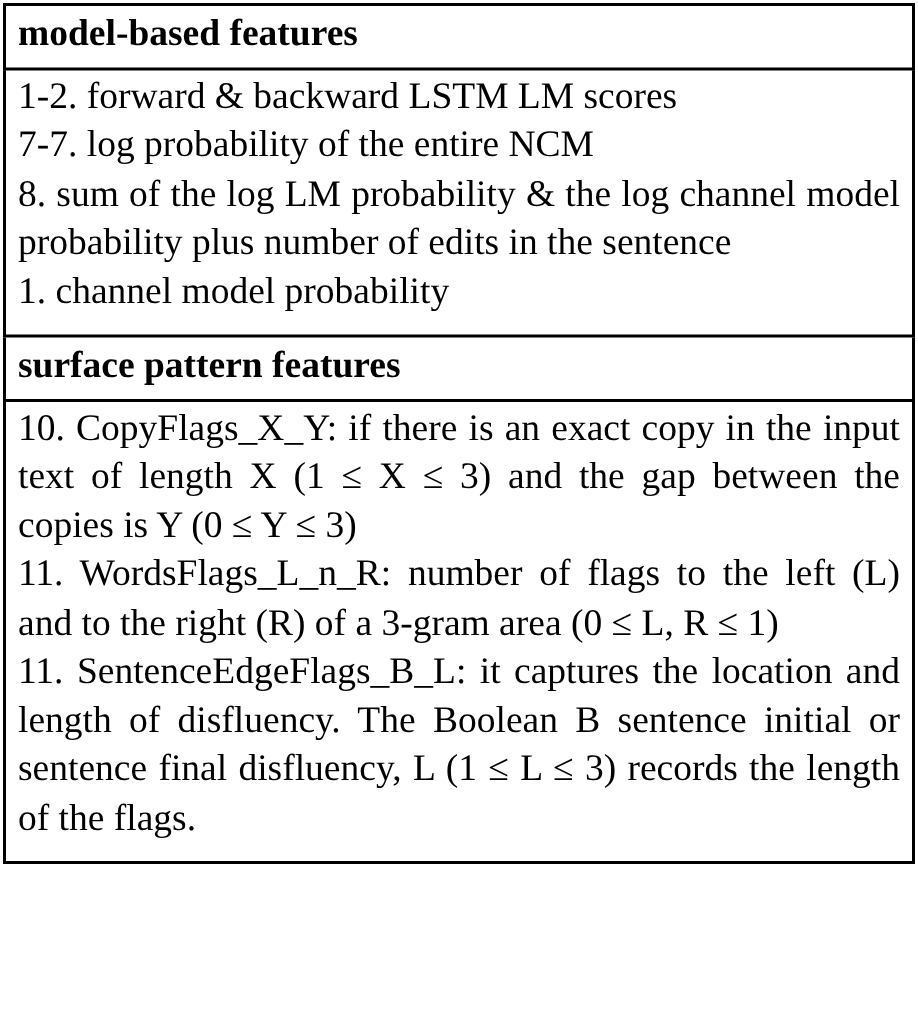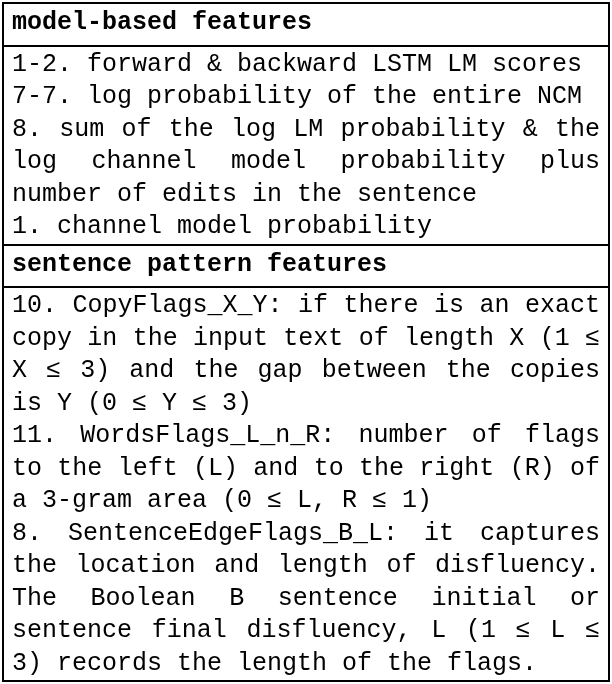--- a/index.html
+++ b/index.html
@@ -23,35 +23,34 @@
     width: 100%;
     border-collapse: collapse;
     border: 2px solid #000;
     table-layout: fixed;
   }
   table.feature-table td {
     border-left: 2px solid #000;
     border-right: 2px solid #000;
     padding: 0;
     vertical-align: top;
-    font-family: Liberation Mono, monospace;
   }
   tr.section-header td {
     border-top: 2px solid #000;
     border-bottom: 2px solid #000;
     font-weight: bold;
     font-size: 25px;
     line-height: 1.30;
     padding: 3px 8px 5px 8px;
   }
   tr.first-header td {
     border-top: none;
   }
   tr.items-row td {
-    padding: 2px 8px 0 8px;
+    padding: 2px 8px 12px 8px;
   }
   .item {
     font-size: 25px;
     line-height: 1.30;
     text-align: justify;
     text-justify: inter-word;
     margin: 0 0 0 0;
     hyphens: auto;
     -webkit-hyphens: auto;
   }
@@ -70,24 +69,24 @@
       </tr>
       <tr class="items-row">
         <td>
           <p class="item">1-2. forward &amp; backward LSTM LM scores</p>
           <p class="item">7-7. log probability of the entire NCM</p>
           <p class="item">8. sum of the log LM probability &amp; the log channel model probability plus number of edits in the sentence</p>
           <p class="item">1. channel model probability</p>
         </td>
       </tr>
       <tr class="section-header">
-        <td>sentence pattern features</td>
+        <td>surface pattern features</td>
       </tr>
       <tr class="items-row">
         <td>
           <p class="item">10. CopyFlags_X_Y: if there is an exact copy in the input text of length X (1 ≤ X ≤ 3) and the gap between the copies is Y (0 ≤ Y ≤ 3)</p>
           <p class="item">11. WordsFlags_L_n_R: number of flags to the left (L) and to the right (R) of a 3-gram area (0 ≤ L, R ≤ 1)</p>
-          <p class="item last">8. SentenceEdgeFlags_B_L: it captures the location and length of disfluency. The Boolean B sentence initial or sentence final disfluency, L (1 ≤ L ≤ 3) records the length of the flags.</p>
+          <p class="item last">11. SentenceEdgeFlags_B_L: it captures the location and length of disfluency. The Boolean B sentence initial or sentence final disfluency, L (1 ≤ L ≤ 3) records the length of the flags.</p>
         </td>
       </tr>
     </tbody>
   </table>
 </div>
 
 </body></html>

